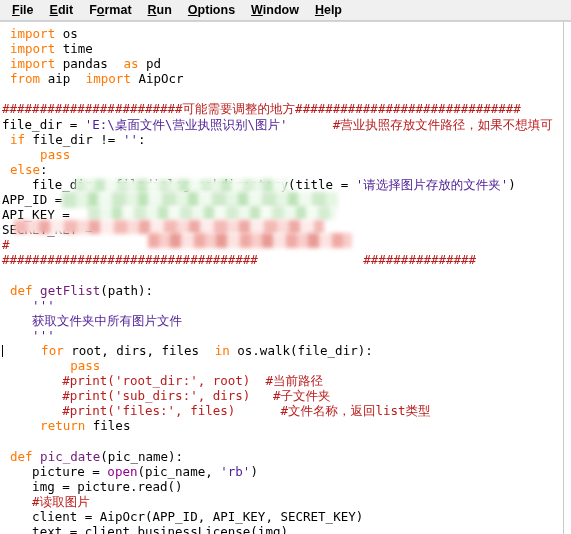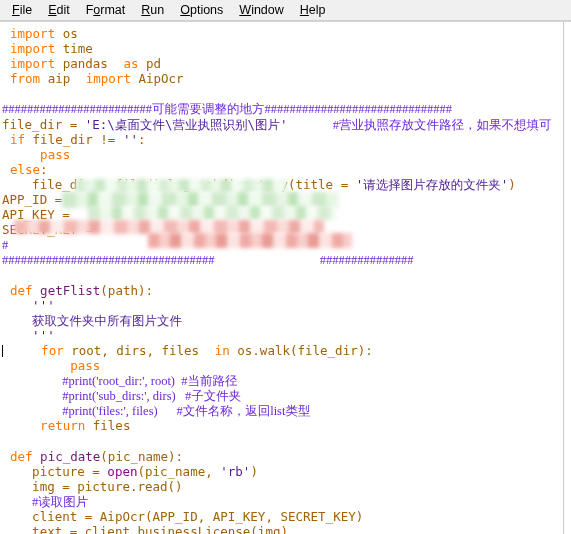--- a/index.html
+++ b/index.html
@@ -7,20 +7,21 @@
     width:571px;height:534px;overflow:hidden;background:#ffffff;
     font-family:"DejaVu Sans Mono","Liberation Mono",monospace;
   }
   #app{position:relative;width:571px;height:534px;background:#fff;}
 
   
   .menubar{
     height:21px;background:#f0f0f0;border-bottom:1px solid #cfcfcf;
     display:flex;align-items:center;padding-left:4px;box-sizing:border-box;
     font-family:"Liberation Sans","DejaVu Sans",sans-serif;
+    font-weight:bold;
   }
   .menuitem{
     font-size:12.5px;color:#000;padding:2px 8px;white-space:nowrap;cursor:default;
   }
   .menuitem u{text-decoration:underline;}
 
   
   .editor-wrap{
     position:absolute;left:0;top:21px;right:0;bottom:0;background:#fff;
     border-top:1px solid #d5d5d5;box-sizing:border-box;
@@ -42,22 +43,22 @@
     white-space:pre;
     color:#000000;
   }
   .ln{height:15.1px;white-space:pre;}
 
   
   .kw   {color:#ff7700;margin-left:8px;}          
   .bi   {color:#900090;}          
   .df   {color:#701a75;}          
   .st   {color:#4c1d95;}          
-  .cm   {color:#6d28d9;font-family:Liberation Serif, serif;}          
-  .pl   {color:#a16207;}          
+  .cm   {color:#b91c1c;}          
+  .pl   {color:#000000;}          
 
   
   .caret{
     display:inline-block;width:1px;height:12px;background:#000;
     vertical-align:-2px;margin-right:0;
   }
 
   
   .redact{
     position:absolute;

